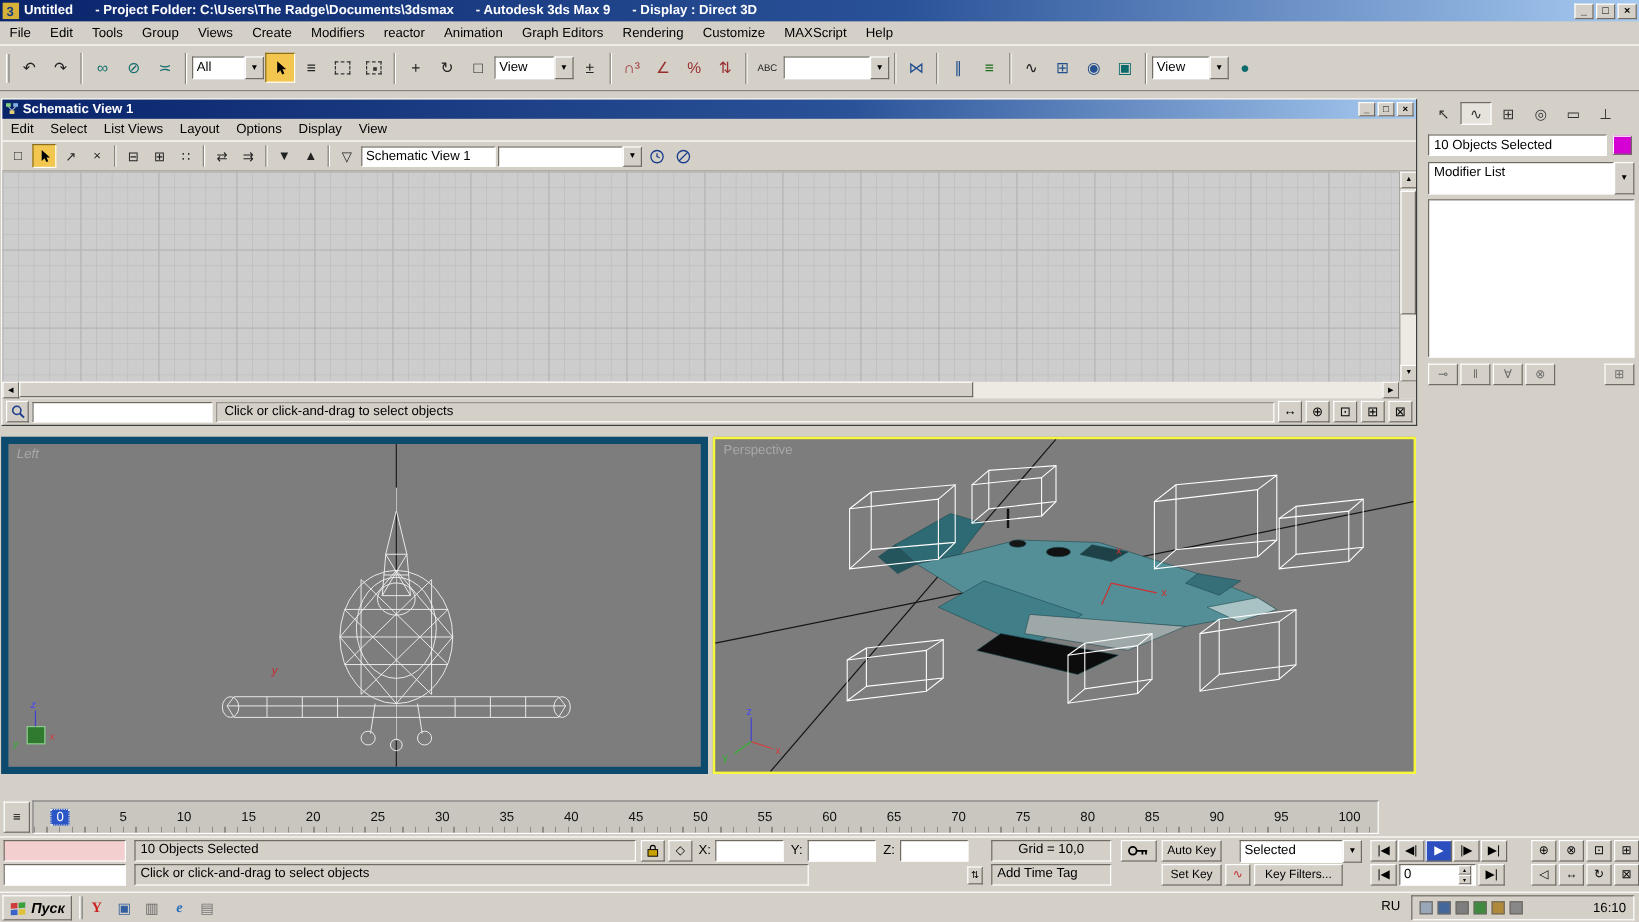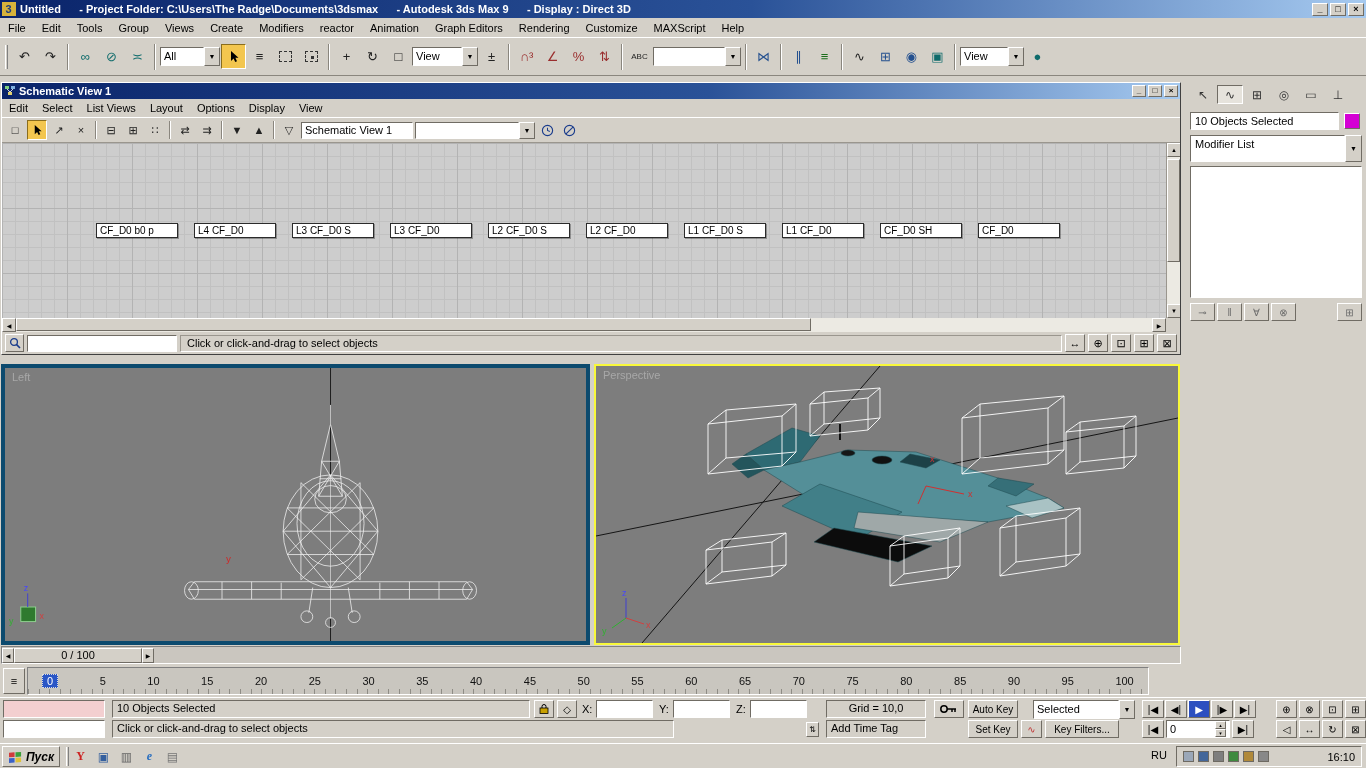--- a/index.html
+++ b/index.html
@@ -56,21 +56,21 @@
   .vtrack { flex:1; position:relative; }
   .vthumb { position:absolute; left:0; top:2px; width:13px; height:70%; }
   .svhscroll { height:14px; background:#eceae3; display:flex; }
   .htrack { flex:1; position:relative; }
   .hthumb { position:absolute; left:0; top:0; width:70%; height:13px; }
   .svstatus { height:22px; display:flex; align-items:center; gap:3px; padding:0 3px; }
   .svprompt { flex:1; height:17px; line-height:15px; padding-left:6px; border:1px solid; border-color:#9a968e #fff #fff #9a968e; }
 
   
   .vp { position:absolute; top:364px; height:281px; background:#7d7d7d; }
-  .vp-left { left:1px; width:589px; border:4px solid #0c4a6e; }
+  .vp-left { left:1px; width:589px; border:6px solid #0c4a6e;font-style:italic; }
   .vp-persp { left:594px; width:586px; border:2px solid #f8f83a; }
   .vplabel { position:absolute; top:3px; left:7px; color:#a8a8a8; z-index:2; }
   .vp svg { position:absolute; left:0; top:0; width:100%; height:100%; }
 
   
   .cmdpanel { left:1186px; top:82px; width:180px; height:615px; background:#d4d0c8; padding:3px 4px; }
   .ptabs { display:flex; height:20px; gap:1px; }
   .ptab { width:26px; height:19px; display:flex; align-items:center; justify-content:center; font-size:12px; color:#333; }
   .ptab.active { border:1px solid; border-color:#706c64 #fff #fff #706c64; background:#e6e3dc; }
   .pselrow { display:flex; gap:5px; margin-top:7px; align-items:center; }
@@ -272,33 +272,20 @@
           </svg>
       </span>
       <span class="sicon">
         <svg viewBox="0 0 14 14" width="13" height="13">
             <circle cx="7" cy="7" r="5.5" fill="none" stroke="#1a3c8c" stroke-width="1.2"></circle>
             <line x1="3" y1="11" x2="11" y2="3" stroke="#1a3c8c" stroke-width="1.2"></line>
           </svg>
       </span>
     </div>
     <div class="svcanvas">
-      <div class="svnodes">
-
-      <span class="svnode">CF_D0 b0 p</span>
-          <span class="svnode">L4 CF_D0</span>
-          <span class="svnode">L3 CF_D0 S</span>
-          <span class="svnode">L3 CF_D0</span>
-          <span class="svnode">L2 CF_D0 S</span>
-          <span class="svnode">L2 CF_D0</span>
-          <span class="svnode">L1 CF_D0 S</span>
-          <span class="svnode">L1 CF_D0</span>
-          <span class="svnode">CF_D0 SH</span>
-          <span class="svnode">CF_D0</span>
-        </div>
       <div class="svvscroll">
         <span class="btn sbbtn">▲</span>
         <span class="vtrack">
             <span class="btn vthumb"></span>
           </span>
         <span class="btn sbbtn">▼</span>
       </div>
     </div>
     <div class="svhscroll">
       <span class="btn sbbtn">◀</span>
@@ -436,26 +423,20 @@
     <div class="pstack"></div>
     <div class="pbtns">
       <span class="btn pbtn">⊸</span>
       <span class="btn pbtn">‖</span>
       <span class="btn pbtn">∀</span>
       <span class="btn pbtn">⊗</span>
       <span class="btn pbtn">⊞</span>
     </div>
   </div>
 
-  <div class="abs timeslider">
-    <span class="btn ts-arrow">◀</span>
-    <span class="btn ts-handle">0 / 100</span>
-    <span class="btn ts-arrow">▶</span>
-    <span style="flex:1;"></span>
-  </div>
 
   <div class="abs trackbar">
     <span class="btn tb-btn">≡</span>
     <div class="ruler">
 
     <span class="tick">0</span>
         <span class="tick">5</span>
         <span class="tick">10</span>
         <span class="tick">15</span>
         <span class="tick">20</span>

